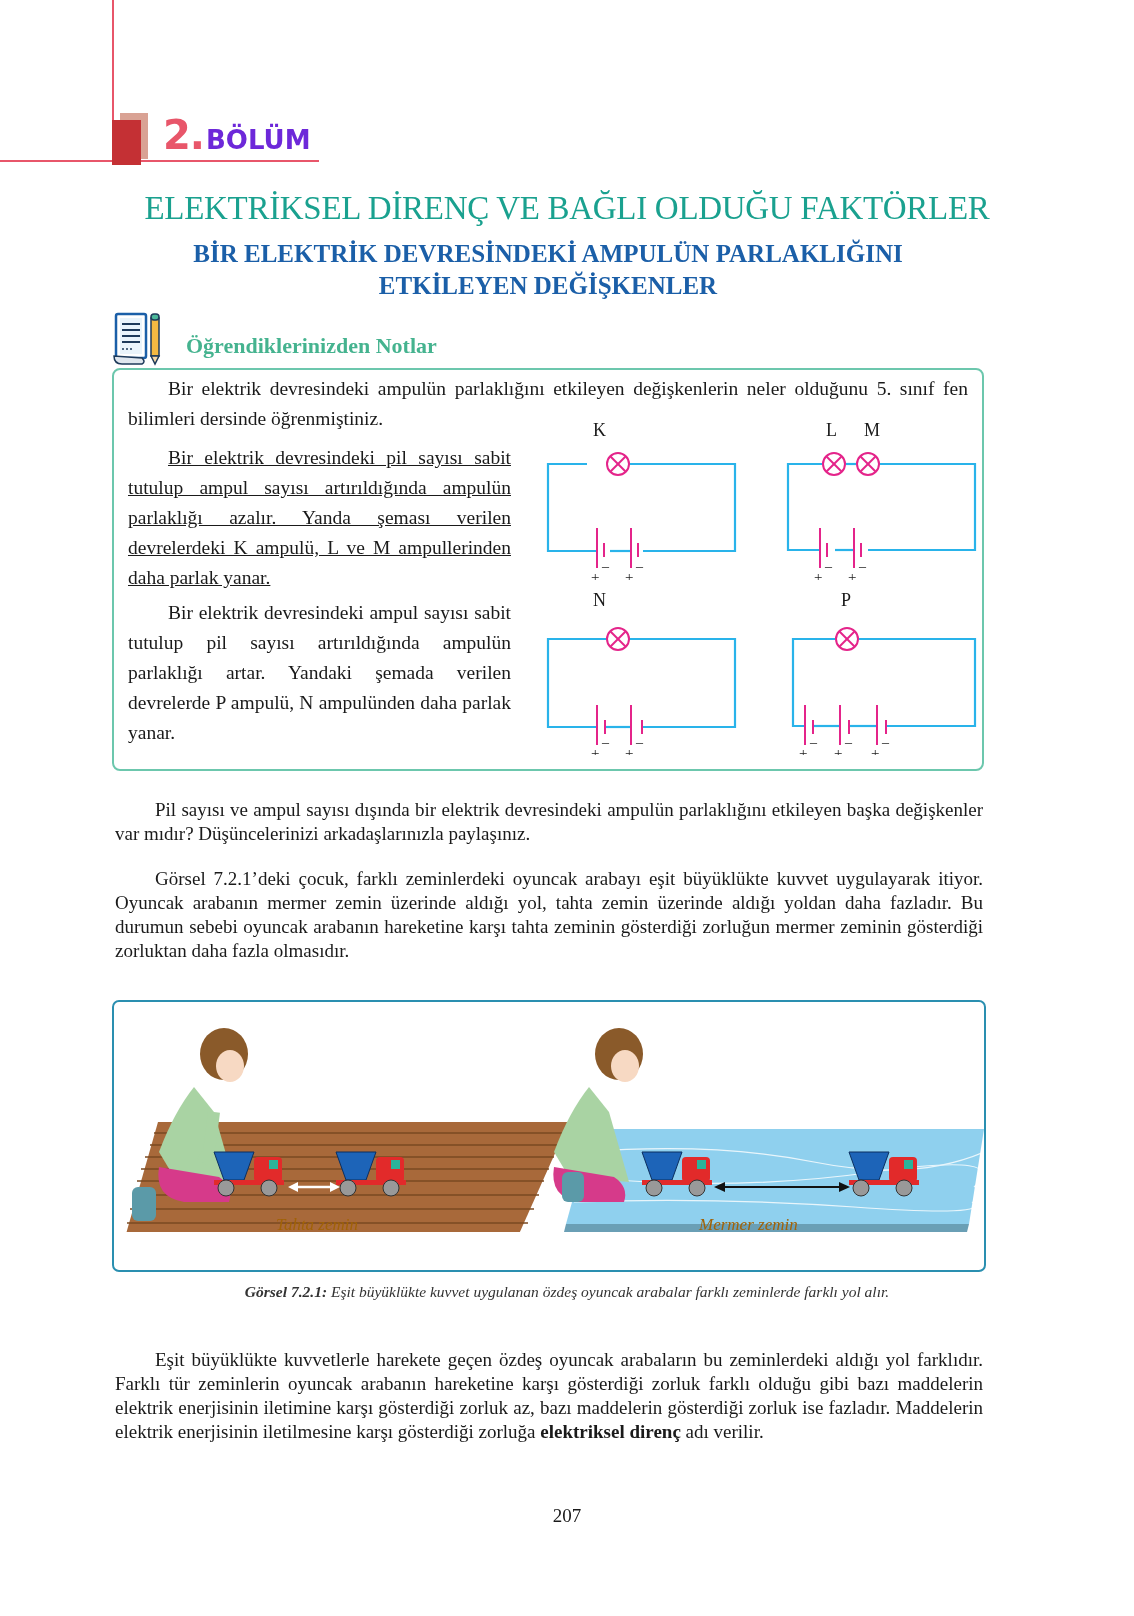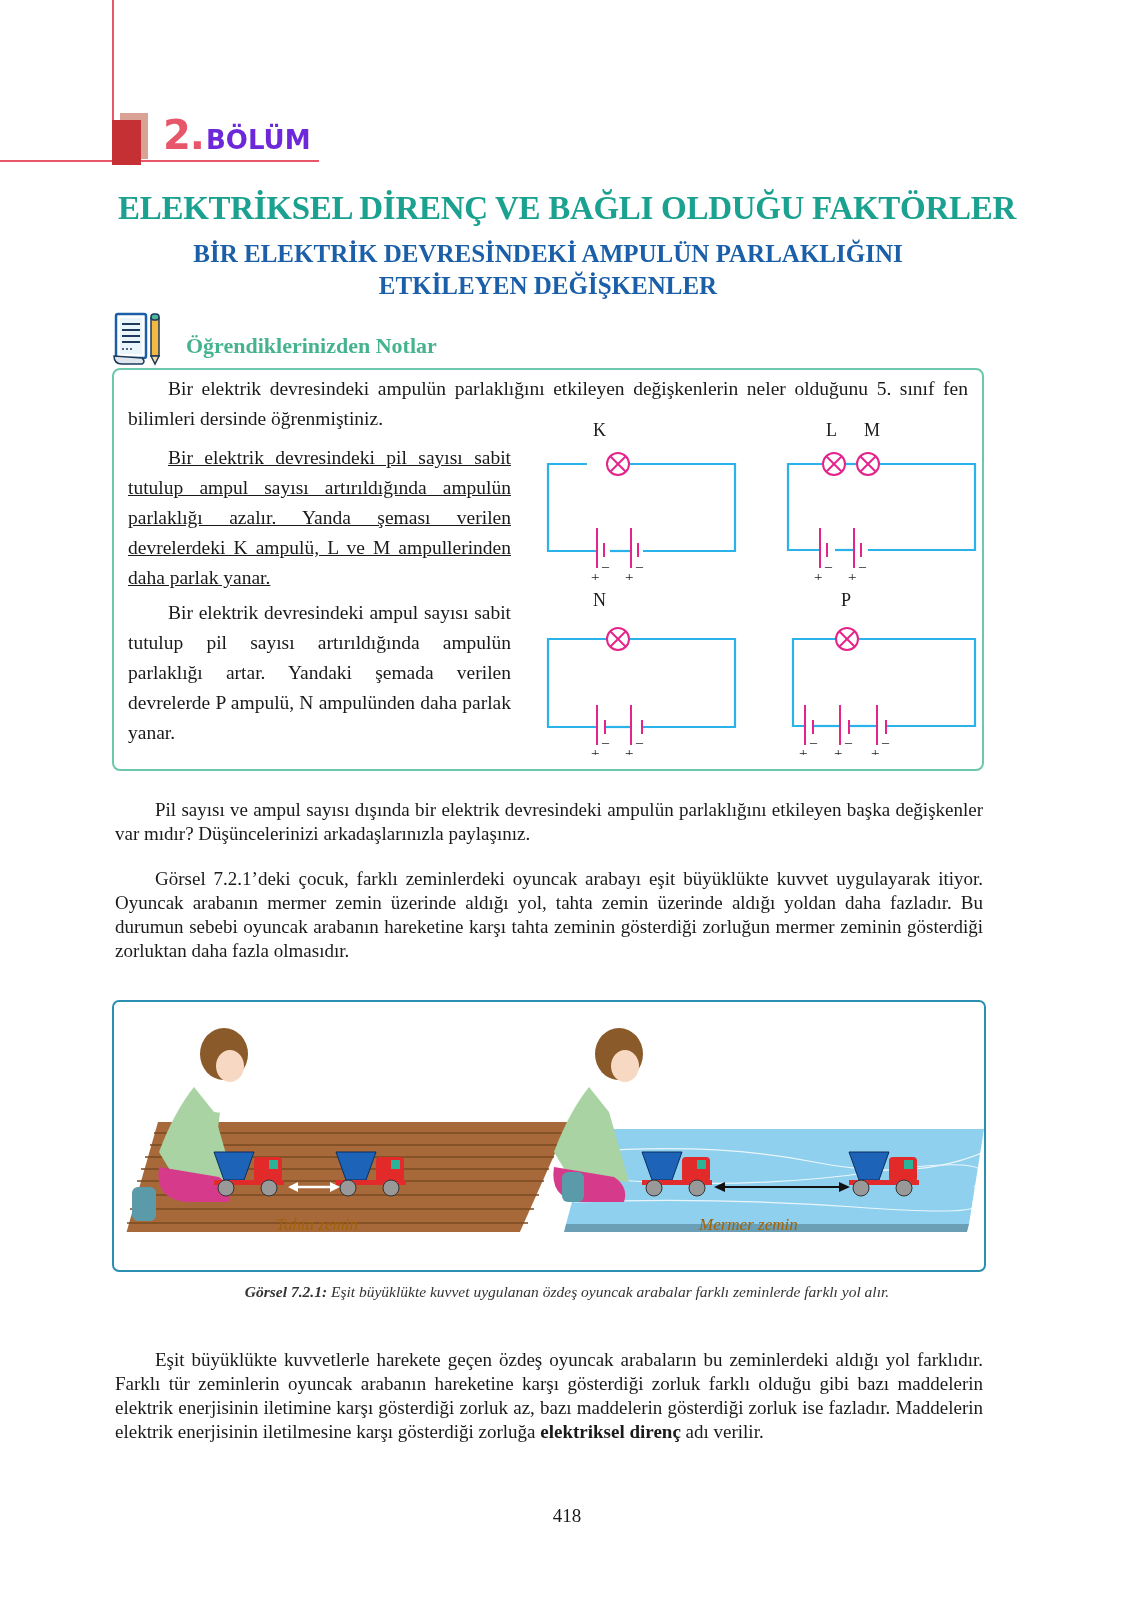--- a/index.html
+++ b/index.html
@@ -9,21 +9,21 @@
     
     .vline { position: absolute; left: 112px; top: 0; width: 2px; height: 162px; background: #e8566a; }
     .hline { position: absolute; left: 0; top: 160px; width: 319px; height: 2px; background: #e8566a; }
     .blk-back { position: absolute; left: 120px; top: 113px; width: 28px; height: 46px; background: #d9a294; }
     .blk-front { position: absolute; left: 112px; top: 120px; width: 29px; height: 45px; background: #c43034; }
     .chapter { position: absolute; left: 163px; top: 112px; font-family: "DejaVu Sans", sans-serif; font-weight: bold; color: #e8566a; }
     .chapter .num { font-size: 40px; letter-spacing: -1px; }
     .chapter .word { font-size: 26px; color: #6d28d9; margin-left: 2px; }
 
     .title-main { position: absolute; left: 0; width: 1134px; top: 190px; text-align: center;
-                  font-size: 33px; font-weight: bold; color: #1aa18f; letter-spacing: -0.3px; }
+                  font-size: 33px; font-weight: normal; color: #1aa18f; letter-spacing: -0.3px; }
     .title-sub { position: absolute; left: 0; width: 1096px; top: 238px; text-align: center;
                  font-size: 25px; font-weight: bold; color: #1b5fa8; line-height: 32px; }
 
     .notes-icon { position: absolute; left: 112px; top: 312px; width: 52px; height: 56px; }
     .notes-title { position: absolute; left: 186px; top: 333px; font-size: 22px; font-weight: bold; color: #45b38f; }
 
     .notes-box { position: absolute; left: 112px; top: 368px; width: 872px; height: 403px;
                  border: 2px solid #6cc7ad; border-radius: 8px; box-sizing: border-box; }
     .p { position: absolute; font-size: 19.5px; line-height: 30px; text-align: justify; }
     .indent { text-indent: 40px; }
@@ -290,13 +290,13 @@
   <span class="fig-label" style="left:162px; top:213px;">Tahta zemin</span>
   <span class="fig-label" style="left:585px; top:213px;">Mermer zemin</span>
 </div>
 
 <div class="caption">
   <b>Görsel 7.2.1:</b><span> Eşit büyüklükte kuvvet uygulanan özdeş oyuncak arabalar farklı zeminlerde farklı yol alır.</span>
 </div>
 
 <div class="body-p" style="top:1340px;"><span>Eşit büyüklükte kuvvetlerle harekete geçen özdeş oyuncak arabaların bu zeminlerdeki aldığı yol farklıdır. Farklı tür zeminlerin oyuncak arabanın hareketine karşı gösterdiği zorluk farklı olduğu gibi bazı maddelerin elektrik enerjisinin iletimine karşı gösterdiği zorluk az, bazı maddelerin gösterdiği zorluk ise fazladır. Maddelerin elektrik enerjisinin iletilmesine karşı gösterdiği zorluğa </span><b>elektriksel direnç</b><span> adı verilir.</span></div>
 
-<div class="page-num">418</div>
+<div class="page-num">207</div>
 
 </body></html>

